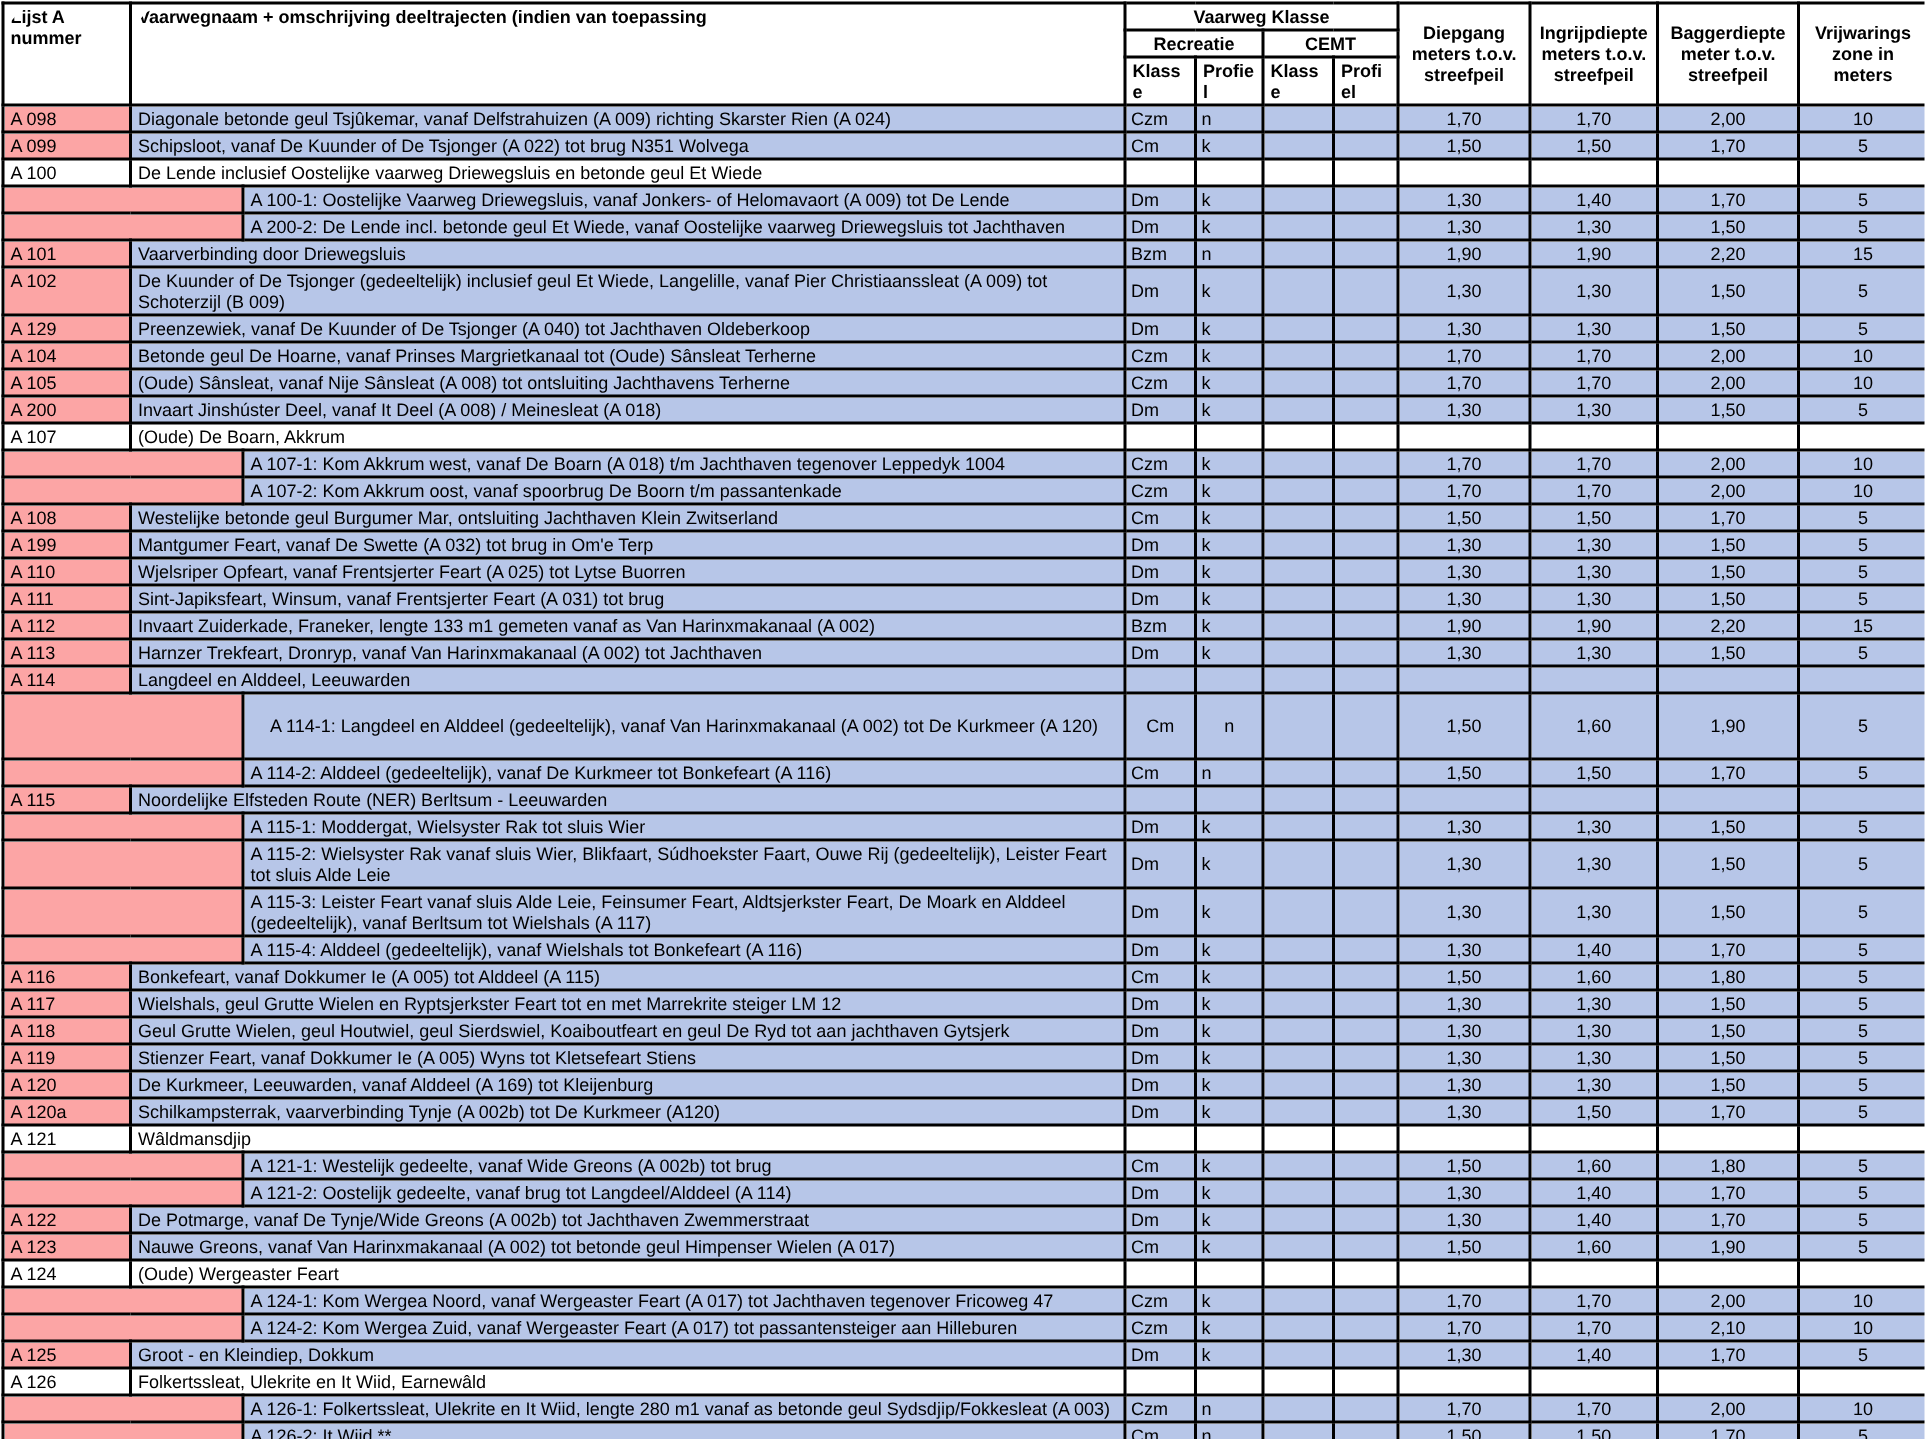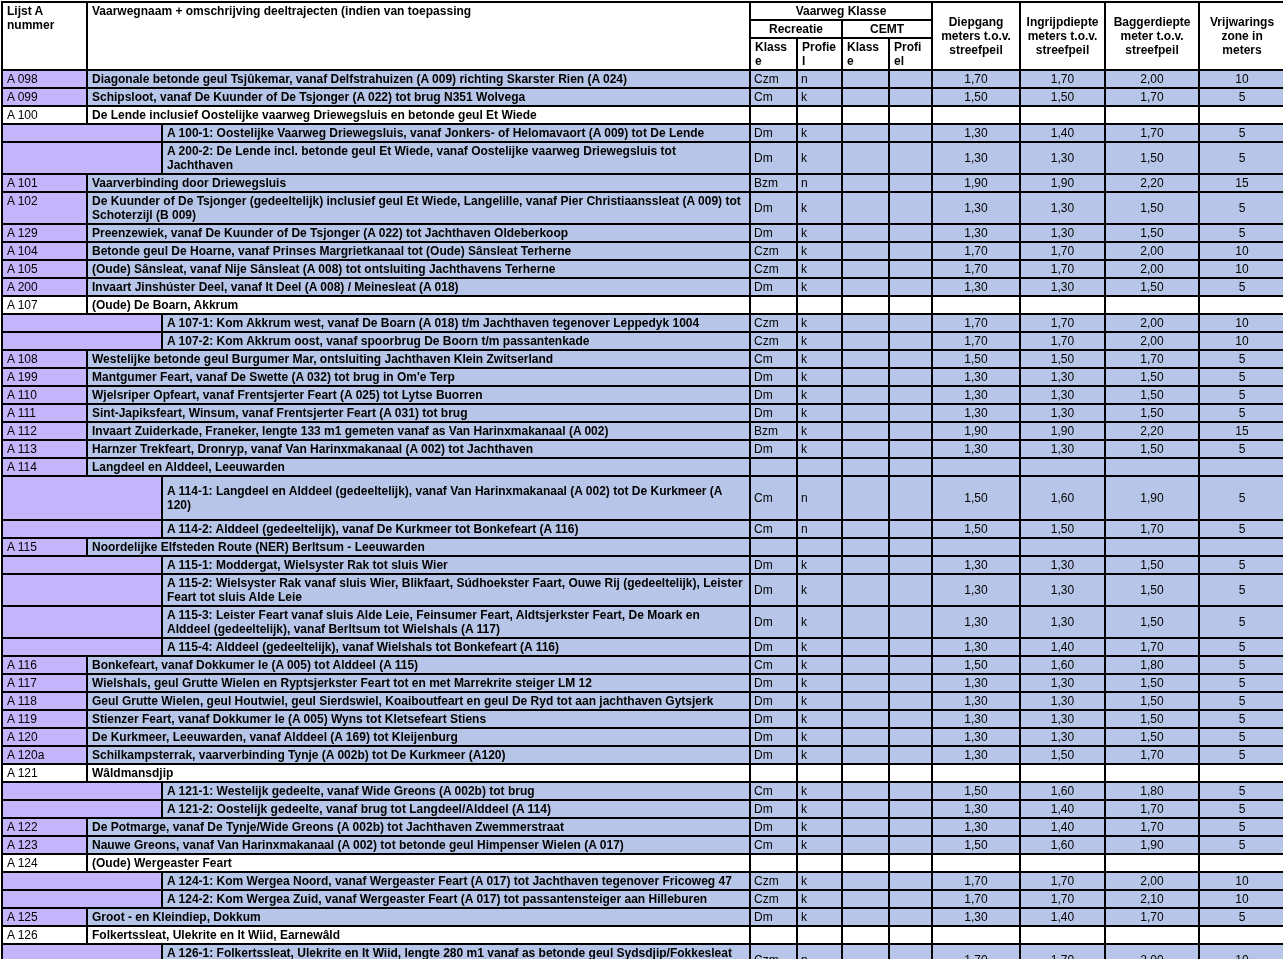--- a/index.html
+++ b/index.html
@@ -3,28 +3,28 @@
 <meta charset="utf-8">
 <style>
   html,body{margin:0;padding:0;background:#fff;}
   body{font-family:"Liberation Sans","DejaVu Sans",sans-serif;font-size:12px;color:#000;}
   .page{width:1283px;min-height:959px;background:#fff;box-sizing:border-box;padding:1px;}
   table{border-collapse:collapse;table-layout:fixed;width:1281px;}
   td{border:2px solid var(--border,#000);padding:1px 4px;line-height:14px;vertical-align:middle;
      background:var(--row-blue,#b7c6e8);overflow:hidden;word-wrap:break-word;}
   thead td{background:#fff;font-weight:bold;}
   .hr1{height:16px}.hr2{height:14px}.hr3{height:16px}
-  .top{vertical-align:top;}
+  .top{vertical-align:top;border-radius:24px;}
   .center{text-align:center;}
-  .numcell{background:#c4b5fd;vertical-align:top;text-align:left;}
+  .numcell{background:#fca5a5;vertical-align:top;text-align:left;}
   tr.white td{background:#fff;}
-  td.desc{text-align:left;font-weight:bold;}
+  td.desc{text-align:left;}
   td.kl{text-align:left;padding:1px 3px;}
   td.val{text-align:center;}
-  tr.tall td{height:40px;}
+  tr.tall td{height:40px;text-align:center;}
   tr.tall td.desc, tr.tall td.kl{vertical-align:middle;}
 </style>
 </head>
 <body>
 
 <div class="page">
   <table>
     <colgroup>
       <col style="width:85px">
         <col style="width:75px">
@@ -139,21 +139,21 @@
           <td class="kl">k</td>
           <td class="kl"></td>
           <td class="kl"></td>
           <td class="val">1,30</td>
           <td class="val">1,30</td>
           <td class="val">1,50</td>
           <td class="val">5</td>
         </tr>
         <tr class="">
           <td class="numcell">A 129</td>
-          <td class="desc" colspan="2">Preenzewiek, vanaf De Kuunder of De Tsjonger (A 022) tot Jachthaven Oldeberkoop</td>
+          <td class="desc" colspan="2">Preenzewiek, vanaf De Kuunder of De Tsjonger (A 040) tot Jachthaven Oldeberkoop</td>
           <td class="kl">Dm</td>
           <td class="kl">k</td>
           <td class="kl"></td>
           <td class="kl"></td>
           <td class="val">1,30</td>
           <td class="val">1,30</td>
           <td class="val">1,50</td>
           <td class="val">5</td>
         </tr>
         <tr class="">

